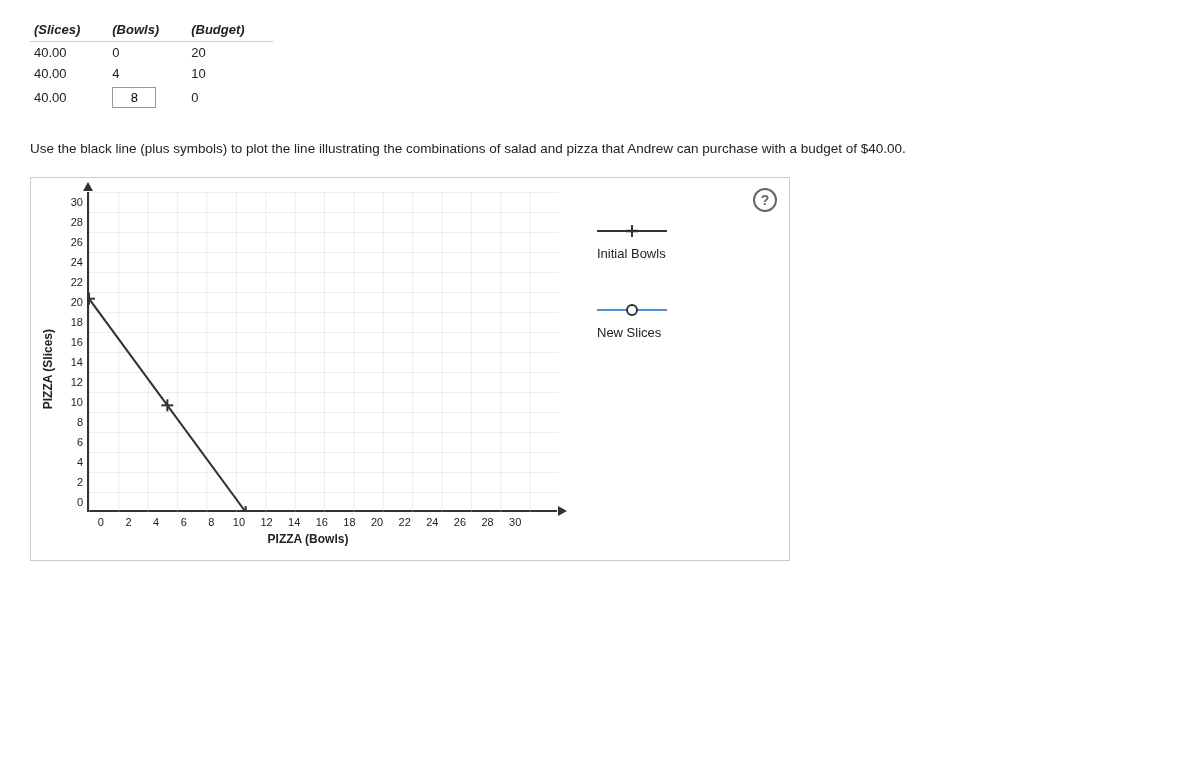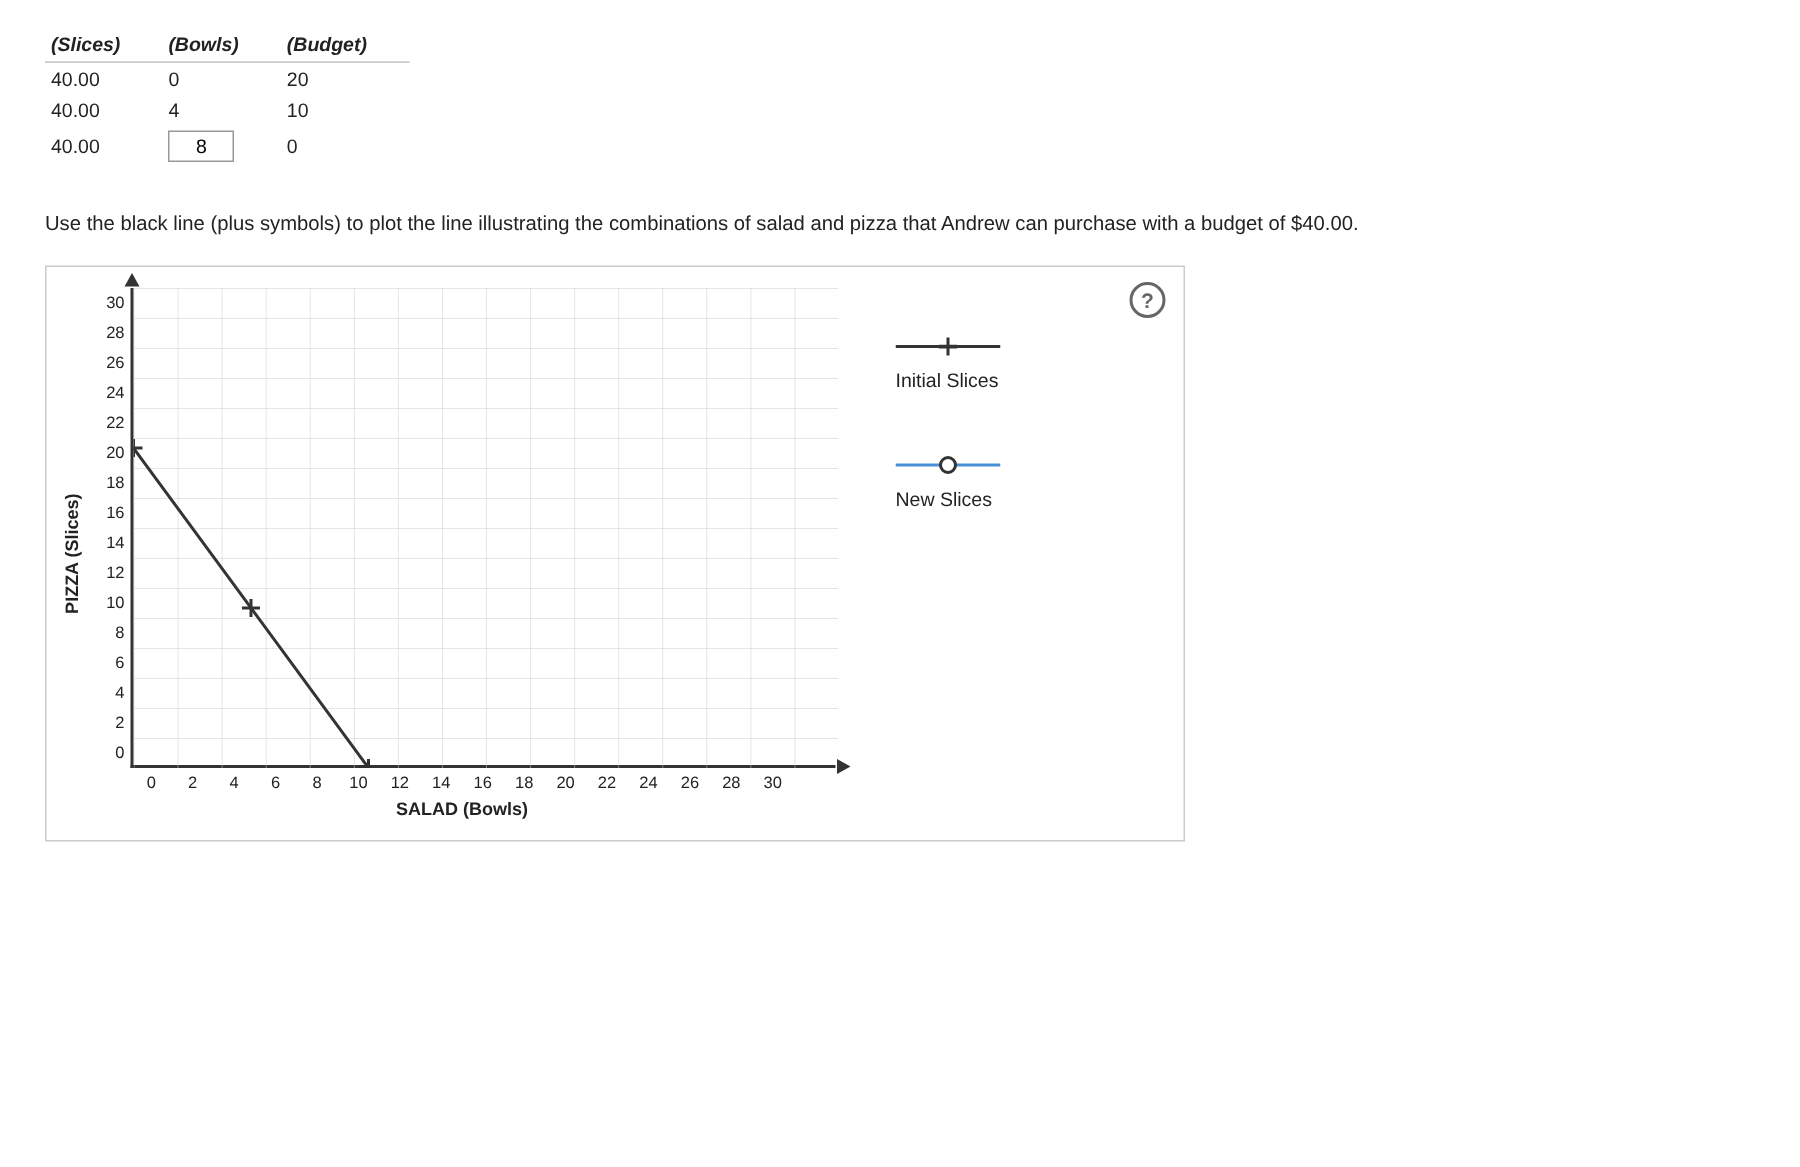--- a/index.html
+++ b/index.html
@@ -278,35 +278,35 @@
         <div class="x-tick-label">14</div>
         <div class="x-tick-label">16</div>
         <div class="x-tick-label">18</div>
         <div class="x-tick-label">20</div>
         <div class="x-tick-label">22</div>
         <div class="x-tick-label">24</div>
         <div class="x-tick-label">26</div>
         <div class="x-tick-label">28</div>
         <div class="x-tick-label">30</div>
       </div>
-      <div class="x-axis-label" style="padding-left:28px;">SALAD (Bowls)</div>
+      <div class="x-axis-label" style="padding-left:28px;">PIZZA (Bowls)</div>
     </div>
   </div>
 
   <div class="legend">
     <div class="legend-item">
 
       <div class="legend-line">
         <svg width="70" height="18">
           <line x1="0" y1="9" x2="70" y2="9" stroke="#333" stroke-width="2"></line>
           <line x1="35" y1="3" x2="35" y2="15" stroke="#333" stroke-width="2"></line>
           <line x1="29" y1="9" x2="41" y2="9" stroke="#333" stroke-width="2.5"></line>
         </svg>
       </div>
-      <span class="legend-label">Initial Slices</span>
+      <span class="legend-label">Initial Bowls</span>
     </div>
     <div class="legend-item">
 
       <div class="legend-line">
         <svg width="70" height="18">
           <line x1="0" y1="9" x2="70" y2="9" stroke="#4a90d9" stroke-width="2"></line>
           <circle cx="35" cy="9" r="5" fill="white" stroke="#333" stroke-width="2"></circle>
         </svg>
       </div>
       <span class="legend-label">New Slices</span>

